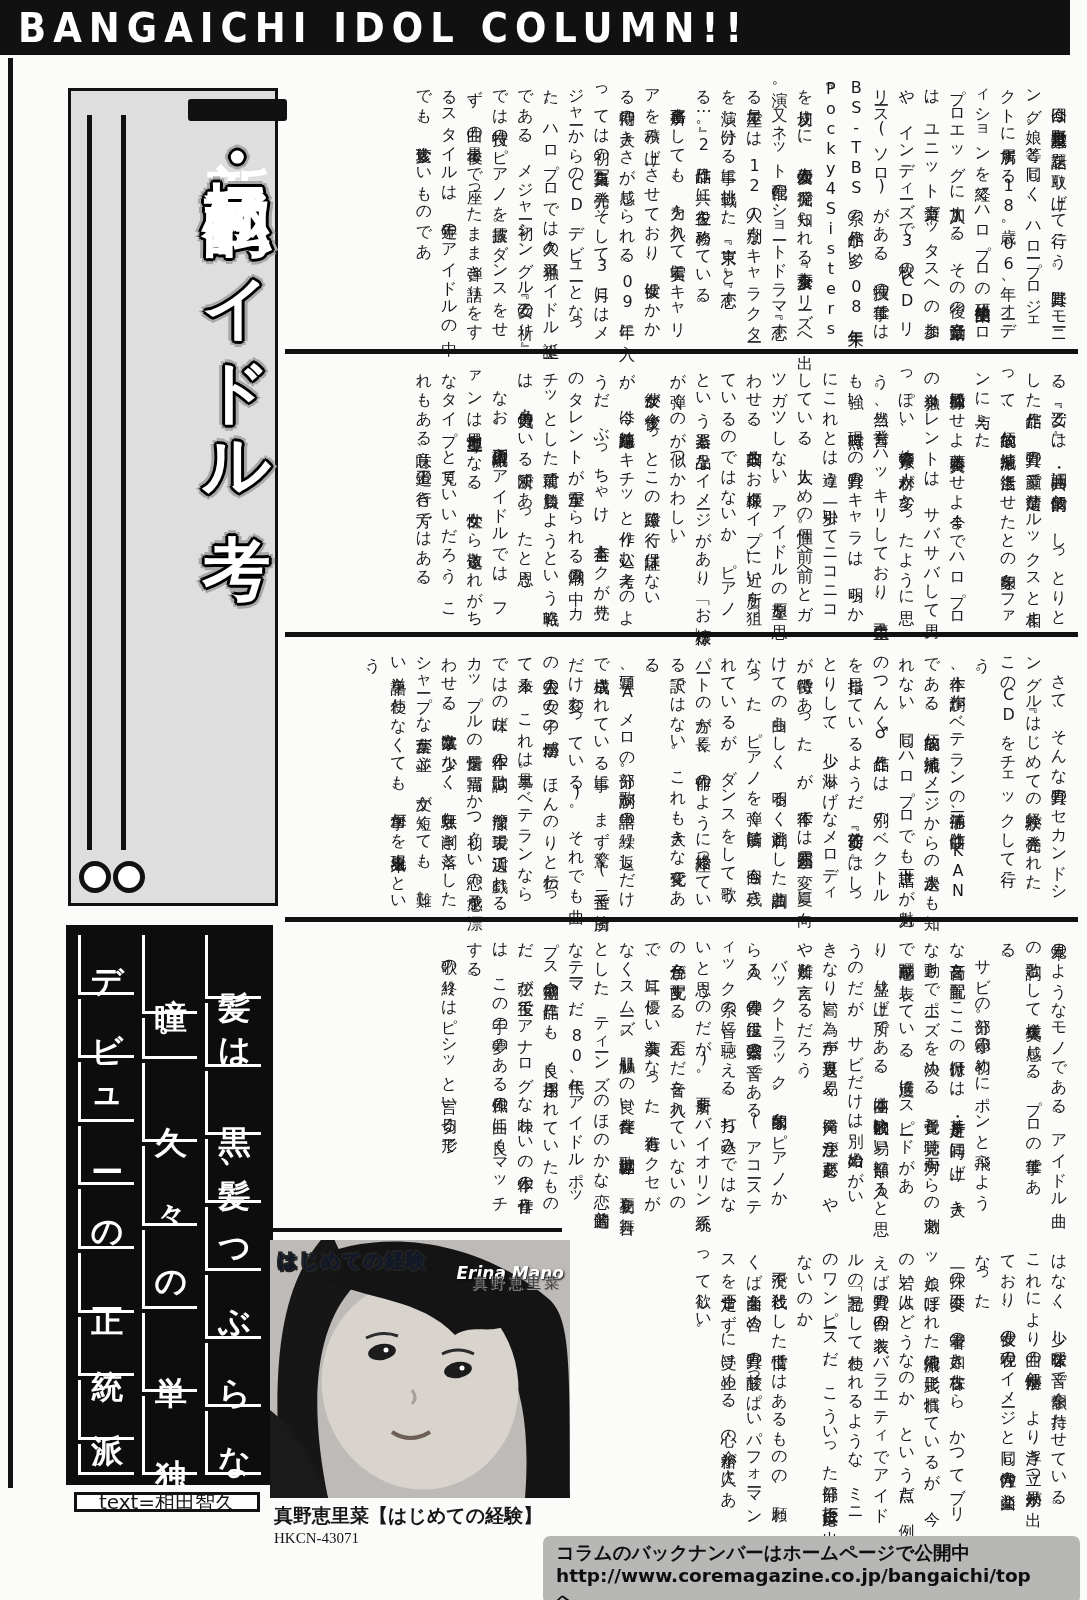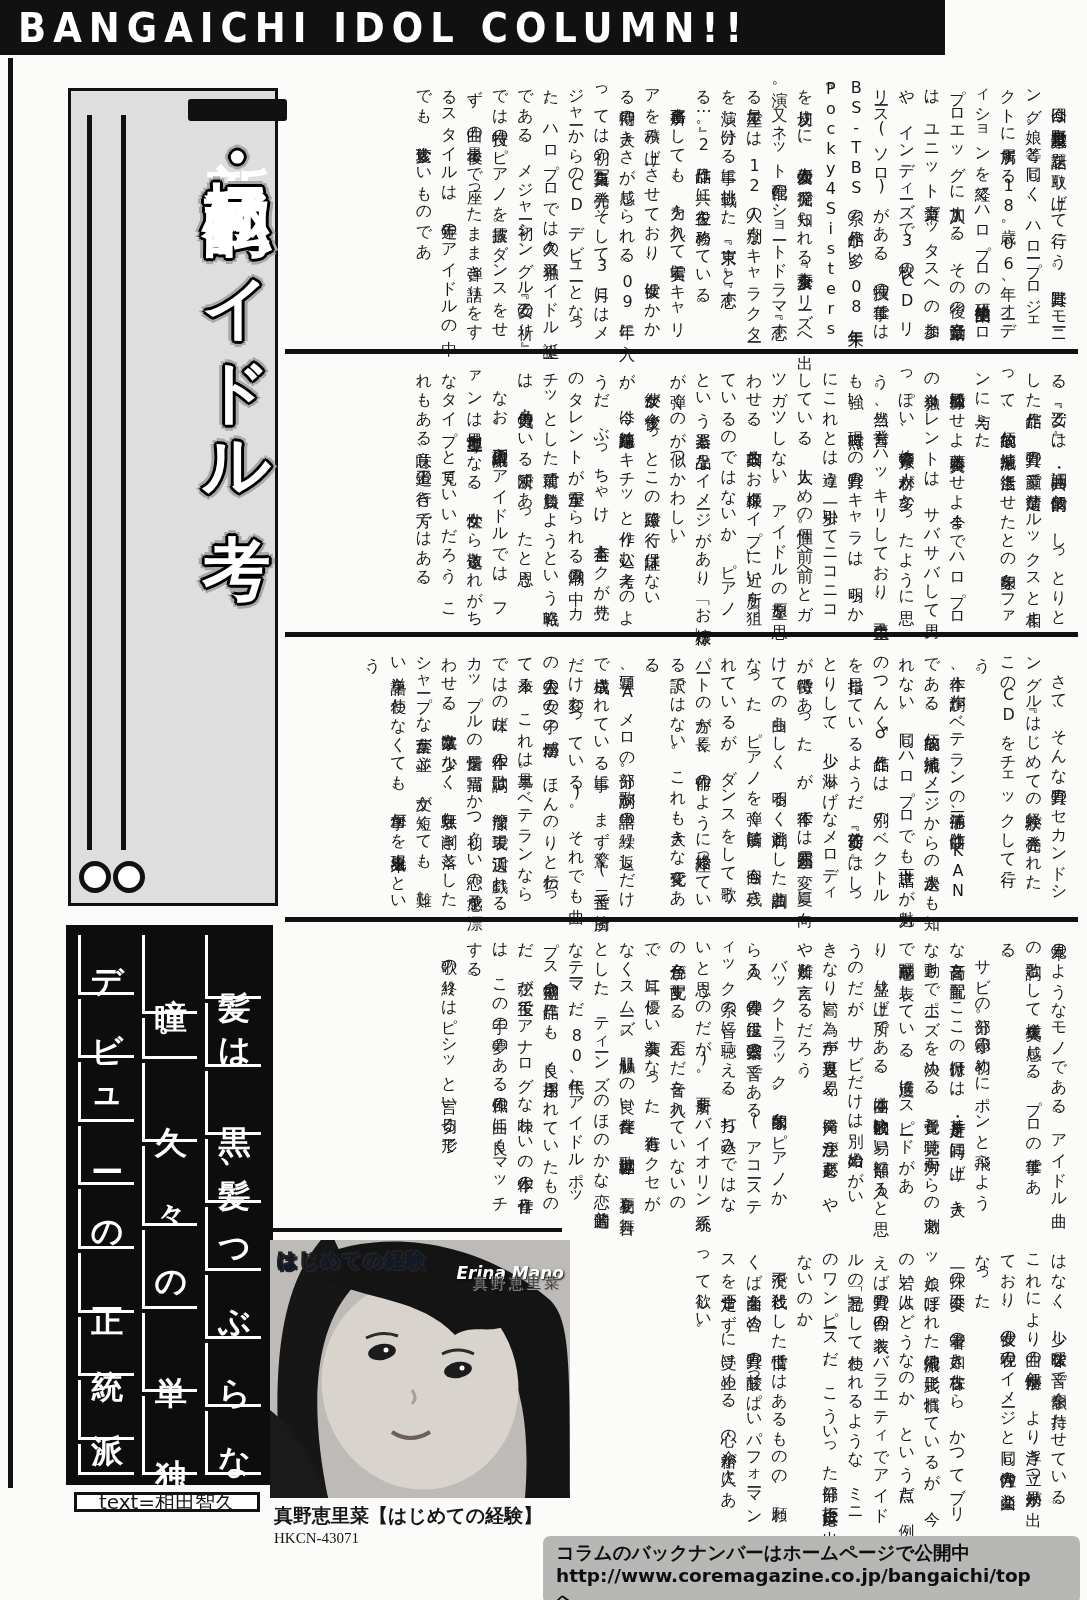--- a/index.html
+++ b/index.html
@@ -1,19 +1,19 @@
 <!DOCTYPE html>
 <html><head>
 <meta charset="utf-8">
 <style>
   html,body{margin:0;padding:0;background:#e8e8e6;}
   .page{position:relative;width:1087px;height:1600px;background:#fbfbf9;overflow:hidden;
         font-family:"DejaVu Sans",sans-serif;color:#161616;}
   
-  .banner{position:absolute;left:0;top:0;width:945px;height:55px;background:#111;
+  .banner{position:absolute;left:0;top:0;width:1070px;height:55px;background:#111;
           display:flex;align-items:center;}
   .banner-title{color:#fff;font-weight:bold;font-size:37px;letter-spacing:7px;margin-left:18px;
           transform:scaleY(1.12);white-space:nowrap;}
   .spine{position:absolute;left:8px;top:58px;width:5px;height:1430px;background:#111;}
   
   .headline{position:absolute;left:68px;top:88px;width:210px;height:818px;background:#dedede;
             border:3px solid #111;box-sizing:border-box;}
   .excl-bar{position:absolute;top:24px;width:5px;height:735px;background:#111;}
   .excl-dot{position:absolute;width:22px;height:22px;border:5px solid #111;border-radius:50%;
             background:#fff;top:770px;}

